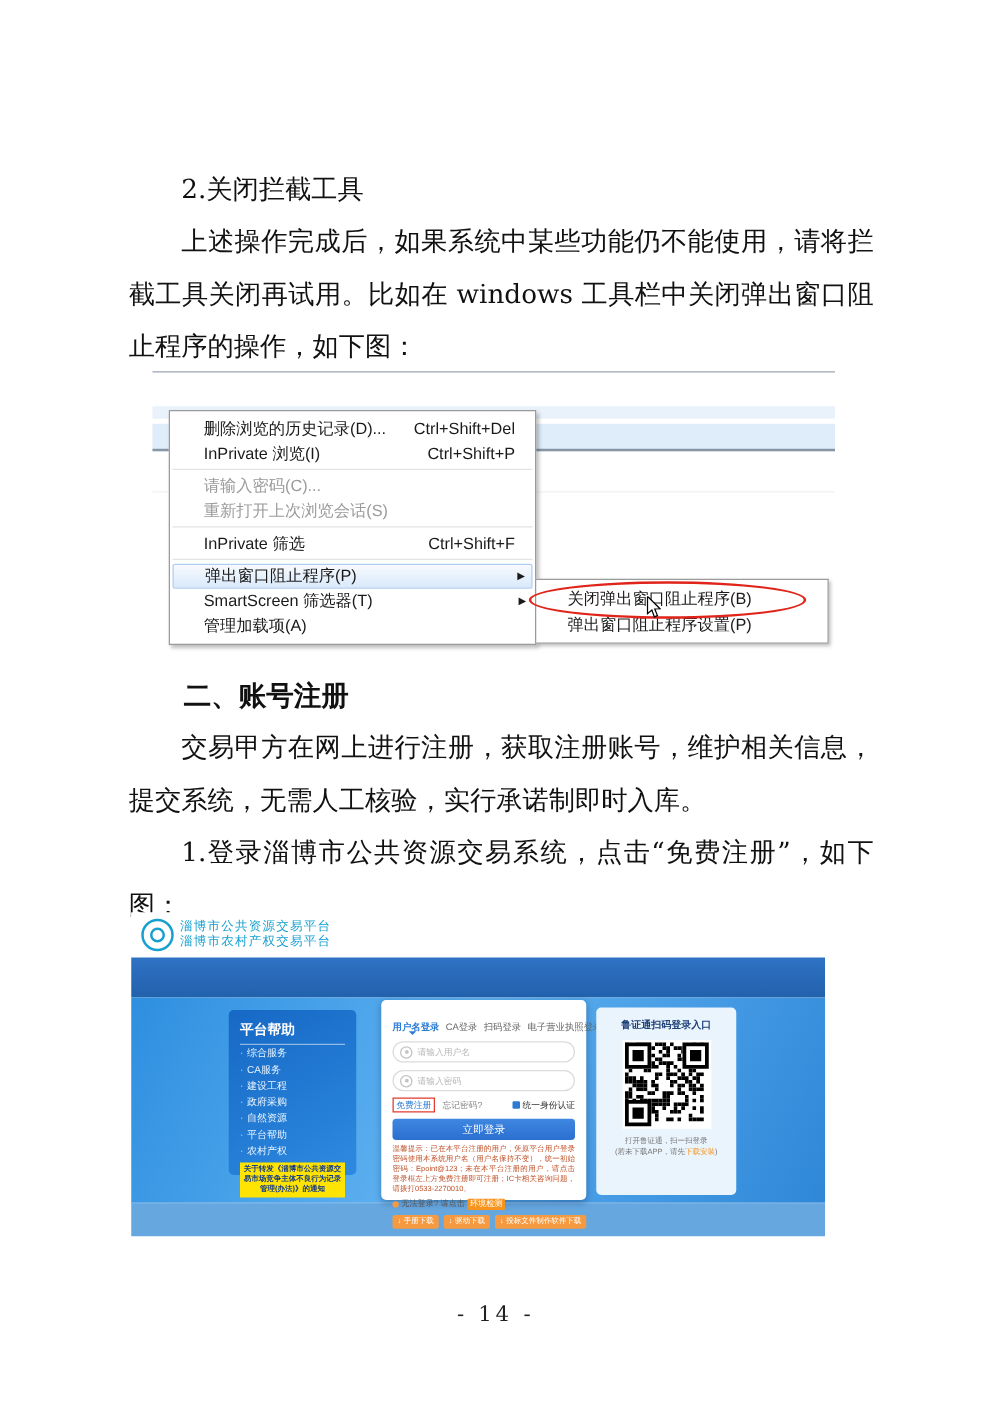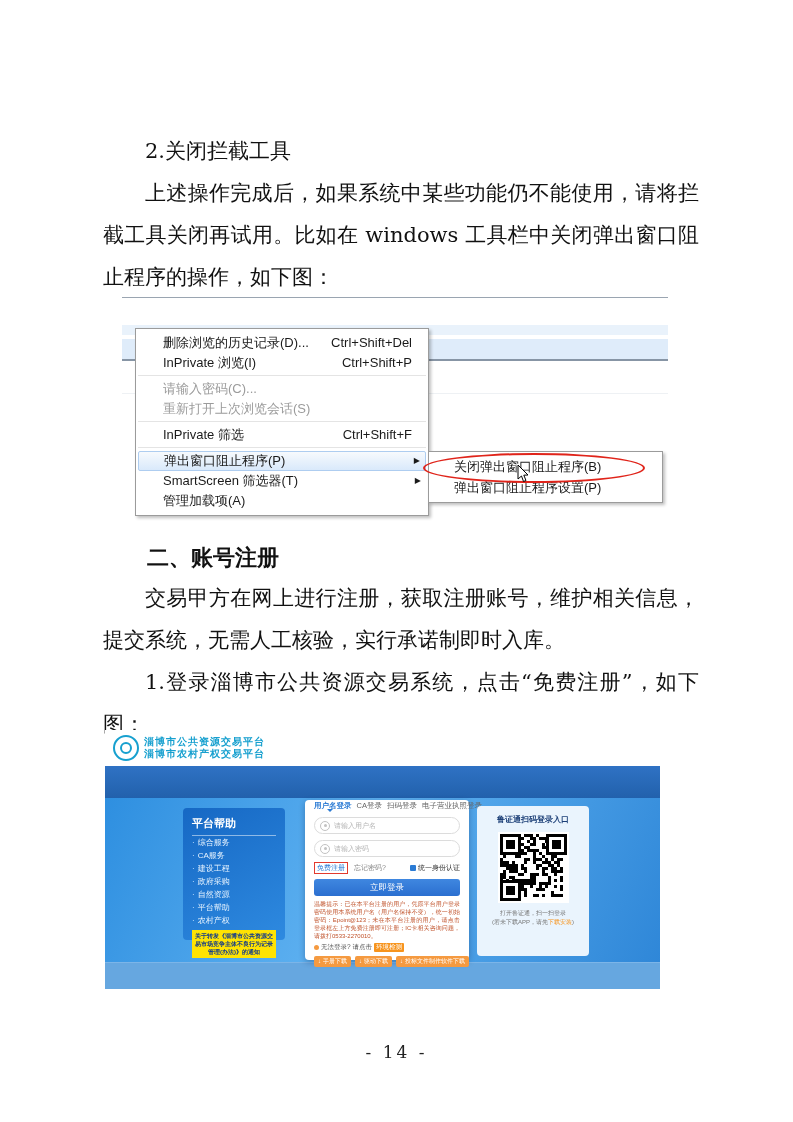--- a/index.html
+++ b/index.html
@@ -27,48 +27,48 @@
   .dropdown{position:absolute;left:13px;top:30px;width:292px;background:#fff;border:1px solid #9b9b9b;
             box-shadow:2px 2px 3px rgba(0,0,0,.25);padding:4px 0;z-index:2;}
   .mi{height:20px;line-height:20px;font-size:13px;padding-left:27px;position:relative;color:#1a1a1a;white-space:nowrap;}
   .mi .sc{position:absolute;right:16px;}
   .mi.dis{color:#9b9b9b;}
   .msep{height:1px;background:#e4e4e4;margin:2px 2px 3px 2px;}
   .mi.hl{background:linear-gradient(#f7fafd,#d9e9fb);border:1px solid #aecdf0;border-radius:2px;
          margin:0 2px;height:18px;line-height:18px;padding-left:25px;}
   .arr{position:absolute;right:7px;font-size:8px;top:0;}
   .mi.hl .arr{right:5px;}
-  .submenu{position:absolute;left:306px;top:153px;width:233px;background:#fff;border:1px solid #9b9b9b;
+  .submenu{position:absolute;left:306px;top:165px;width:233px;background:#fff;border:1px solid #9b9b9b;
            box-shadow:2px 2px 3px rgba(0,0,0,.25);padding:4px 0;z-index:3;}
   .smi{height:21px;line-height:21px;font-size:13px;padding-left:25px;color:#1a1a1a;white-space:nowrap;}
   .red-ellipse{position:absolute;left:-6px;top:1px;width:218px;height:26px;border:2px solid #e0241a;
                border-radius:50%;z-index:4;pointer-events:none;}
   .cursor{position:absolute;left:88px;top:13px;z-index:5;}
 
   
   .portal{position:absolute;left:105px;top:730px;width:555px;height:258px;background:#fff;
           font-family:"Liberation Sans","DejaVu Sans",sans-serif;}
   .p-header{height:36px;display:flex;align-items:center;padding-left:8px;background:#fff;}
   .logo-ic{width:22px;height:22px;border:2px solid #17a0cf;border-radius:50%;position:relative;flex:none;}
   .logo-ic::after{content:'';position:absolute;left:5px;top:5px;width:8px;height:8px;border:2px solid #17a0cf;border-radius:50%;}
-  .logo-tx{margin-left:5px;font-size:10px;line-height:12px;font-weight:bold;color:#17a0cf;letter-spacing:1px;text-align:center;}
+  .logo-tx{margin-left:5px;font-size:10px;line-height:12px;font-weight:normal;color:#17a0cf;letter-spacing:1px;text-align:center;}
   .p-nav{height:32px;background:linear-gradient(#2f72c4,#2261ac);}
   .p-hero{position:relative;height:164px;background:linear-gradient(115deg,#2e8fe0 0%,#5db0f0 45%,#2f87d8 100%);}
   .p-footer{height:26px;background:#66a7e0;border-top:1px solid #7cb5e8;}
 
   .help{position:absolute;left:78px;top:10px;width:102px;height:132px;border-radius:4px;
         background:linear-gradient(150deg,#1668c4,#2e8ae0);padding:8px 9px 6px 9px;box-sizing:border-box;color:#fff;}
   .help-title{font-size:11px;font-weight:bold;border-bottom:1px solid rgba(255,255,255,.5);padding-bottom:4px;}
   .help-list{margin:0 0 0 0;padding:0;list-style:none;font-size:8px;line-height:13px;color:#e8f4ff;}
   .help-list .blt{margin-right:3px;color:#bfe0ff;}
   .help-notice{margin-top:3px;background:#ffe302;color:#123a8c;font-size:6px;line-height:8px;
                font-weight:bold;padding:2px 3px;text-align:center;}
 
   .login{position:absolute;left:200px;top:2px;width:164px;height:160px;background:#fff;border-radius:4px;
-         box-shadow:0 2px 6px rgba(0,20,60,.3);padding:1px 9px;box-sizing:border-box;}
+         box-shadow:0 2px 6px rgba(0,20,60,.3);padding:17px 9px;box-sizing:border-box;}
   .tabs{display:flex;gap:5px;font-size:7.5px;color:#666;white-space:nowrap;}
   .tab.active{color:#2b7bd4;font-weight:bold;position:relative;}
   .tab.active::after{content:'';position:absolute;left:35%;bottom:-4px;border:3px solid transparent;border-top-color:#2b7bd4;}
   .inp{margin-top:6px;height:15px;border:1px solid #dcdcdc;border-radius:9px;display:flex;align-items:center;
        padding-left:5px;font-size:7px;color:#b5b5b5;gap:4px;}
   .inp-ic{width:8px;height:8px;border:1px solid #c2c2c2;border-radius:50%;flex:none;position:relative;}
   .inp-ic::after{content:'';position:absolute;left:2.5px;top:2.5px;width:3px;height:3px;background:#c2c2c2;border-radius:50%;}
   .lnkrow{margin-top:5px;display:flex;align-items:center;font-size:7px;}
   .reg{color:#2b7bd4;border:1px solid #e23a2e;padding:0 2px;}
   .forgot{color:#888;margin-left:6px;}

